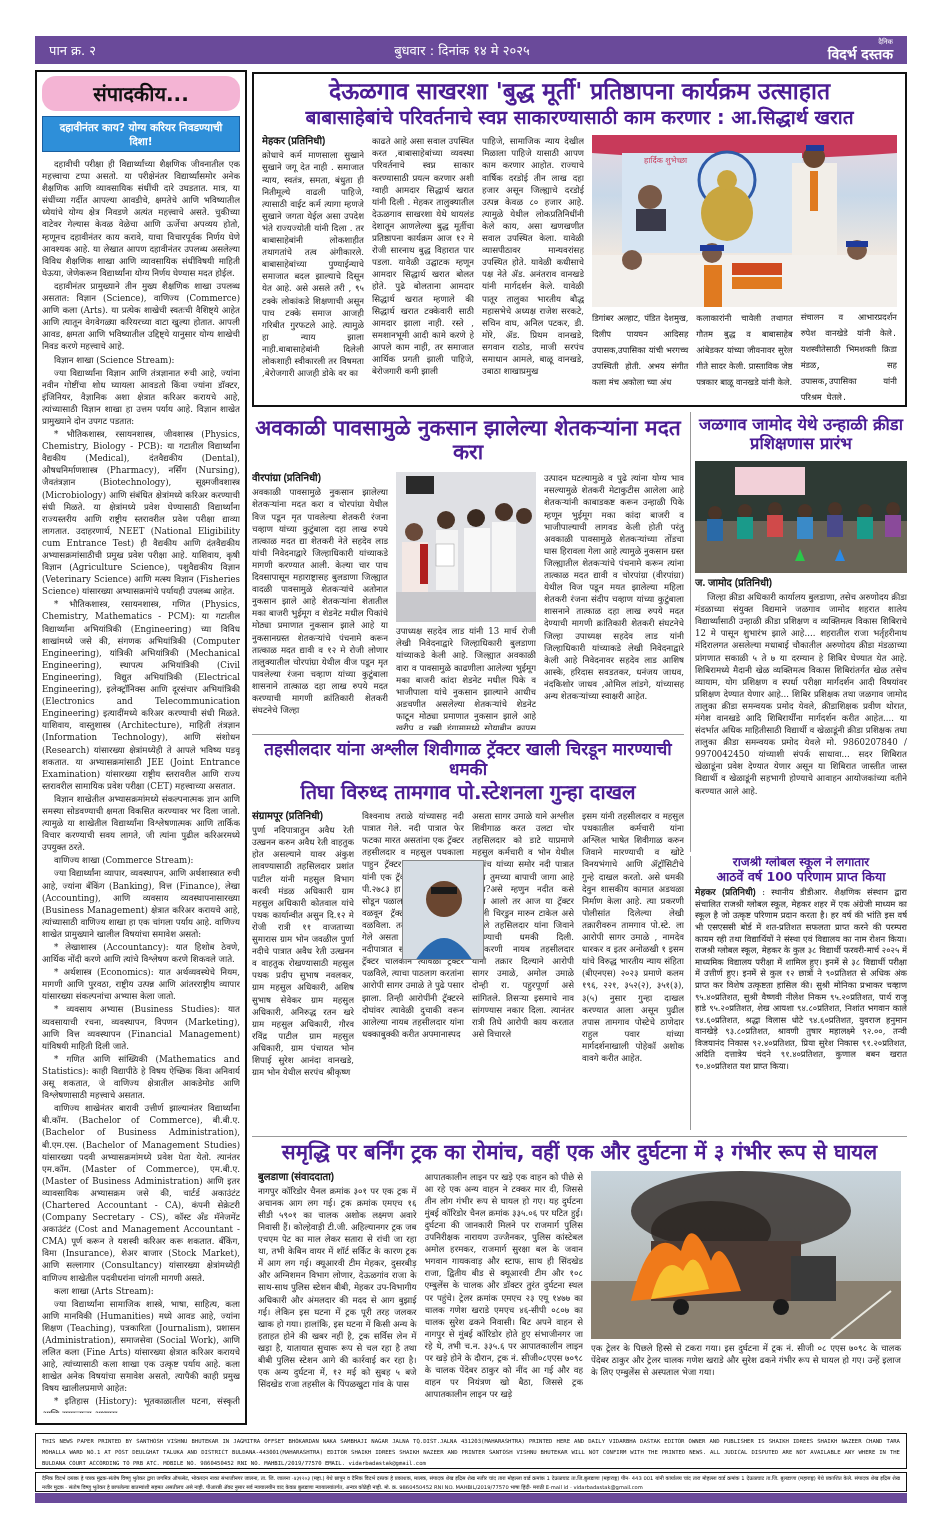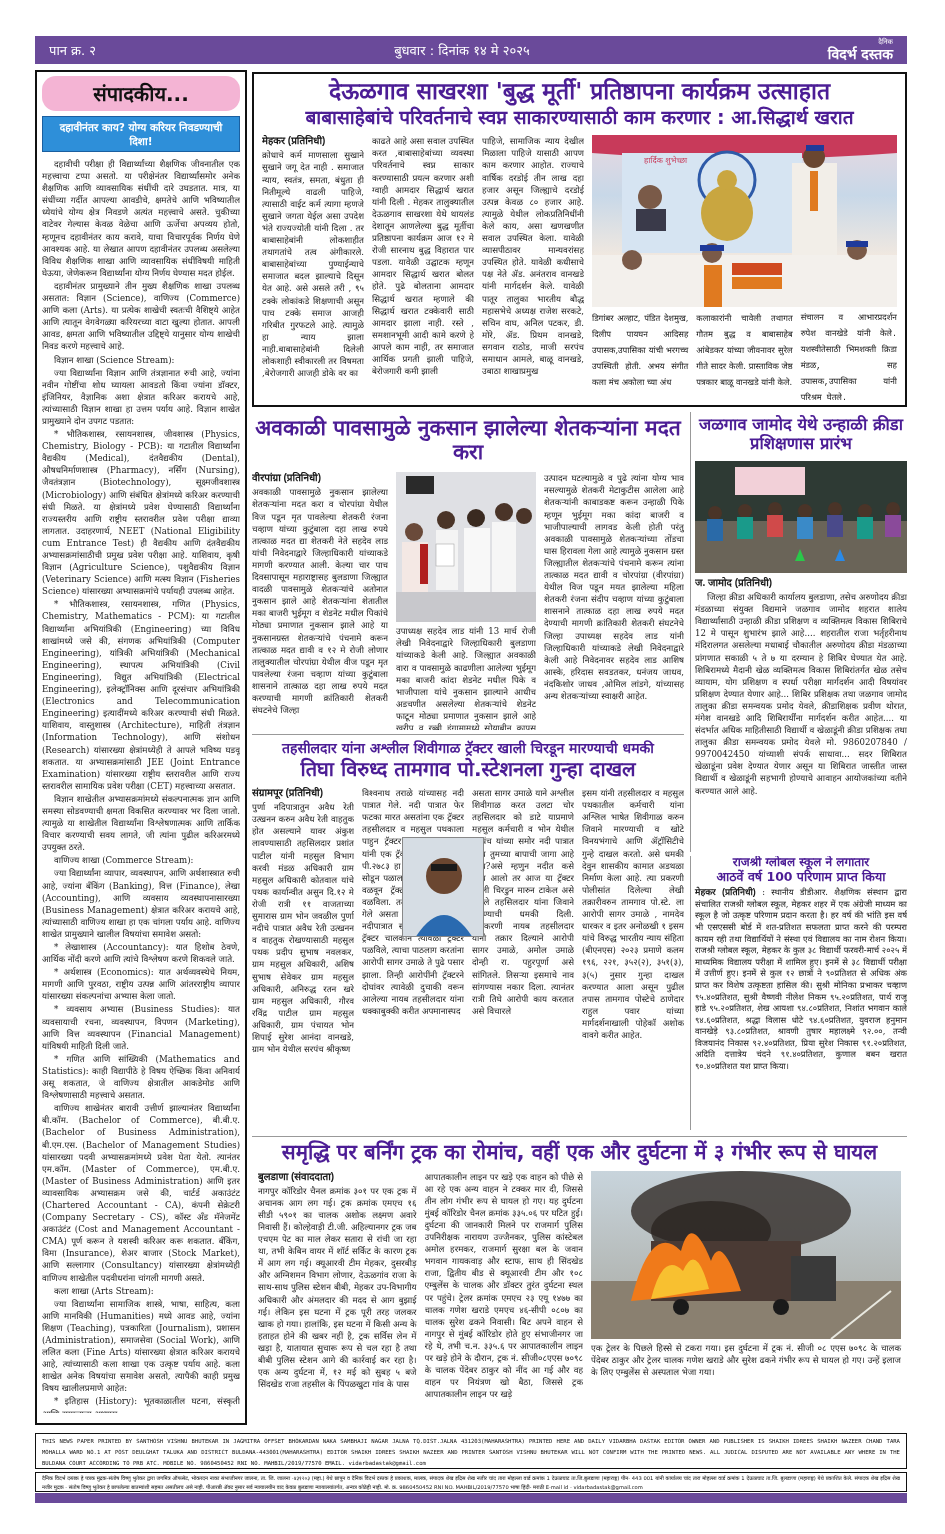--- a/index.html
+++ b/index.html
@@ -177,21 +177,21 @@
       <polygon points="140,100 145,88 150,100" fill="#2a8ae8"></polygon>
     </svg>
   </div>
   <div class="text" style="margin-top:4px; height:300px; overflow:hidden;">
     <div class="dateline">ज. जामोद (प्रतिनिधी)</div>
     <p>जिल्हा क्रीडा अधिकारी कार्यालय बुलडाणा, तसेच अरुणोदय क्रीडा मंडळाच्या संयुक्त विद्यमाने जळगाव जामोद शहरात शालेय विद्यार्थ्यांसाठी उन्हाळी क्रीडा प्रशिक्षण व व्यक्तिमत्व विकास शिबिराचे 12 मे पासून शुभारंभ झाले आहे.... शहरातील राजा भर्तृहरीनाथ मंदिरालगत असलेल्या मधाबाई चौकातील अरुणोदय क्रीडा मंडळाच्या प्रांगणात सकाळी ५ ते ७ या दरम्यान हे शिबिर घेण्यात येत आहे. शिबिरामध्ये मैदानी खेळ व्यक्तिमत्व विकास शिबिरांतर्गत खेळ तसेच व्यायाम, योग प्रशिक्षण व स्पर्धा परीक्षा मार्गदर्शन आदी विषयांवर प्रशिक्षण देण्यात येणार आहे... शिबिर प्रशिक्षक तथा जळगाव जामोद तालुका क्रीडा समन्वयक प्रमोद येवले, क्रीडाशिक्षक प्रवीण थोरात, मंगेश वानखडे आदि शिबिरार्थींना मार्गदर्शन करीत आहेत.... या संदर्भात अधिक माहितीसाठी विद्यार्थी व खेळाडूंनी क्रीडा प्रशिक्षक तथा तालुका क्रीडा समन्वयक प्रमोद येवले मो. 9860207840 / 9970042450 यांच्याशी संपर्क साधावा... सदर शिबिरात खेळाडूंना प्रवेश देण्यात येणार असून या शिबिरात जास्तीत जास्त विद्यार्थी व खेळाडूंनी सहभागी होण्याचे आवाहन आयोजकांच्या वतीने करण्यात आले आहे.</p>
   </div>
 </div>
 
 <div style="position:absolute; left:252px; top:734px; width:432px; height:396px; overflow:hidden; border-top:1px solid #999;">
-  <div class="headline" style="font-size:14px; padding-top:5px;">तहसीलदार यांना अश्लील शिवीगाळ ट्रॅक्टर खाली चिरडून मारण्याची धमकी</div>
+  <div class="headline" style="font-size:17px; padding-top:5px;">तहसीलदार यांना अश्लील शिवीगाळ ट्रॅक्टर खाली चिरडून मारण्याची धमकी</div>
   <div class="headline" style="font-size:20px; margin-top:2px;">तिघा विरुध्द तामगाव पो.स्टेशनला गुन्हा दाखल</div>
   <div class="cols text" style="margin-top:6px; height:325px; position:relative;">
     <div class="col">
       <div class="dateline">संग्रामपूर (प्रतिनिधी)</div>
       <span>पुर्णा नदिपात्रातुन अवैध रेती उत्खनन करुन अवैध रेती वाहतुक होत असल्याने यावर अंकुश लावण्यासाठी तहसिलदार प्रशांत पाटील यांनी महसुल विभाग करवी मंडळ अधिकारी ग्राम महसुल अधिकारी कोतवाल यांचे पथक कार्यान्वीत असुन दि.१२ मे रोजी रात्री ११ वाजताच्या सुमारास ग्राम भोन जवळील पुर्णा नदीचे पात्रात अवैध रेती उत्खनन व वाहतुक रोखण्यासाठी महसुल पथक प्रदीप सुभाष नवलकर, ग्राम महसुल अधिकारी, अशिष सुभाष सेवेकर ग्राम महसुल अधिकारी, अनिरुद्ध रतन खरे ग्राम महसुल अधिकारी, गौरव रविंद्र पाटील ग्राम महसुल अधिकारी, ग्राम पंचायत भोन शिपाई सुरेश आनंदा वानखडे, ग्राम भोन येथील सरपंच श्रीकृष्ण</span>
     </div>
     <div class="col"><span>विश्वनाथ तराळे यांच्यासह नदी पात्रात गेले. नदी पात्रात फेर फटका मारत असतांना एक ट्रॅक्टर तहसीलदार व महसुल पथकाला पाहुन ट्रॅक्टर चालक व मालक यांनी एक ट्रॅक्टर क्र. एम.एच.३२ पी.२७८३ हा आरोपी याने ट्रॅक्टर सोडून पळाला. दुसरा ट्रॅक्टर मागे वळवून ट्रॅक्टर चालक जागीच वळविला. तलाठी त्यांच्या जवळ गेले असता त्याने दोन्ही ट्रॅक्टर नदीपात्रात सोडले. रेती भरलेले ट्रॅक्टर चालकांने त्यावेळी ट्रॅक्टर पळविले, त्याचा पाठलाग करतांना आरोपी सागर उमाळे ते पुढे पसार झाला. तिन्ही आरोपींनी ट्रॅक्टरने दोघांवर त्यावेळी दुचाकी वरून आलेल्या नायब तहसीलदार यांना धक्काबुक्की करीत अपमानास्पद</span></div>
     <div class="col"><span>असता सागर उमाळे याने अश्लील शिवीगाळ करत उलटा चोर तहसिलदार को डाटे याप्रमाणे महसुल कर्मचारी व भोन येथील सरपंच यांच्या समोर नदी पात्रात काय तुमच्या बापाची जागा आहे काय?असे म्हणुन नदीत कसे काय आलो तर आज या ट्रॅक्टर खाली चिरडुन मारुन टाकेल असे म्हटले तहसिलदार यांना जिवाने मारण्याची धमकी दिली. याप्रकरणी नायब तहसीलदार यांनी तक्रार दिल्याने आरोपी सागर उमाळे, अमोल उमाळे दोन्ही रा. पहुरपूर्णा असे सांगितले. तिसऱ्या इसमाचे नाव सांगण्यास नकार दिला. त्यानंतर रात्री तिघे आरोपी काय करतात असे विचारले</span></div>
     <div class="col"><span>इसम यांनी तहसीलदार व महसुल पथकातील कर्मचारी यांना अश्लिल भाषेत शिवीगाळ करुन जिवाने मारण्याची व खोटे विनयभंगाचे आणि ॲट्रॉसिटीचे गुन्हे दाखल करतो. असे धमकी देवुन शासकीय कामात अडथळा निर्माण केला आहे. त्या प्रकरणी पोलीसांत दिलेल्या लेखी तक्रारीवरुन तामगाव पो.स्टे. ला आरोपी सागर उमाळे , नामदेव धारकर व इतर अनोळखी १ इसम यांचे विरुद्ध भारतीय न्याय संहिता (बीएनएस) २०२३ प्रमाणे कलम १९६, २२१, ३५२(२), ३५१(३), ३(५) नुसार गुन्हा दाखल करण्यात आला असून पुढील तपास तामगाव पोस्टेचे ठाणेदार राहुल पवार यांच्या मार्गदर्शनाखाली पोहेकॉ अशोक वावगे करीत आहेत.</span></div>
     <div class="photo" style="position:absolute; left:150px; top:50px; width:82px; height:100px; background:#cfd6de; border:1px solid #888;">

